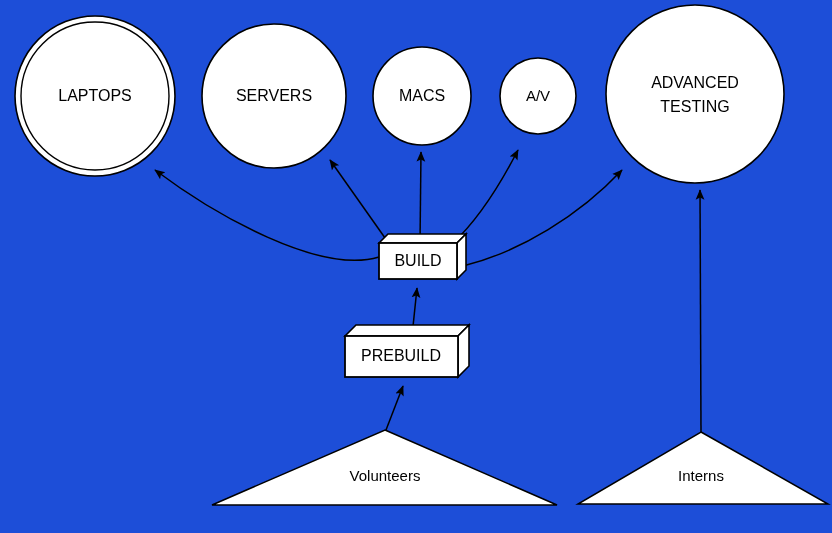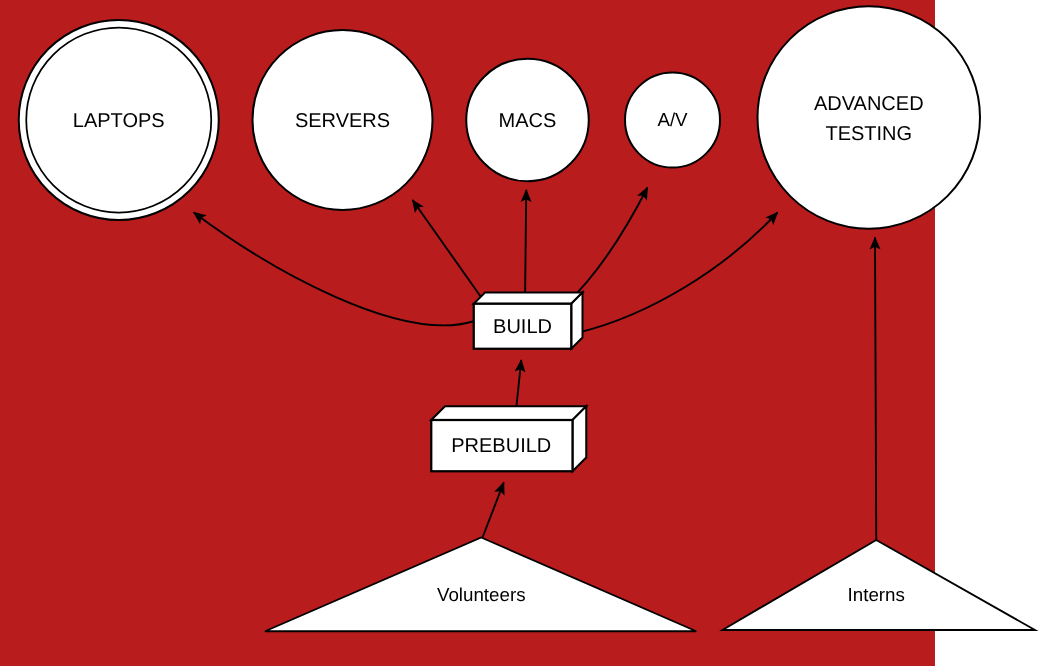--- a/index.html
+++ b/index.html
@@ -8,23 +8,23 @@
     background: #ffffff;
   }
   body {
     width: 832px;
     height: 533px;
     font-family: "Liberation Sans", sans-serif;
     overflow: hidden;
   }
   #diagram-root {
     position: relative;
-    width: 748px;
+    width: 832px;
     height: 533px;
-    background: #b91c1c;
+    background: #1d4ed8;
   }
   svg#diagram-svg {
     display: block;
     width: 832px;
     height: 533px;
   }
   .node-shape {
     fill: #ffffff;
     stroke: #000000;
     stroke-width: 1.6;

